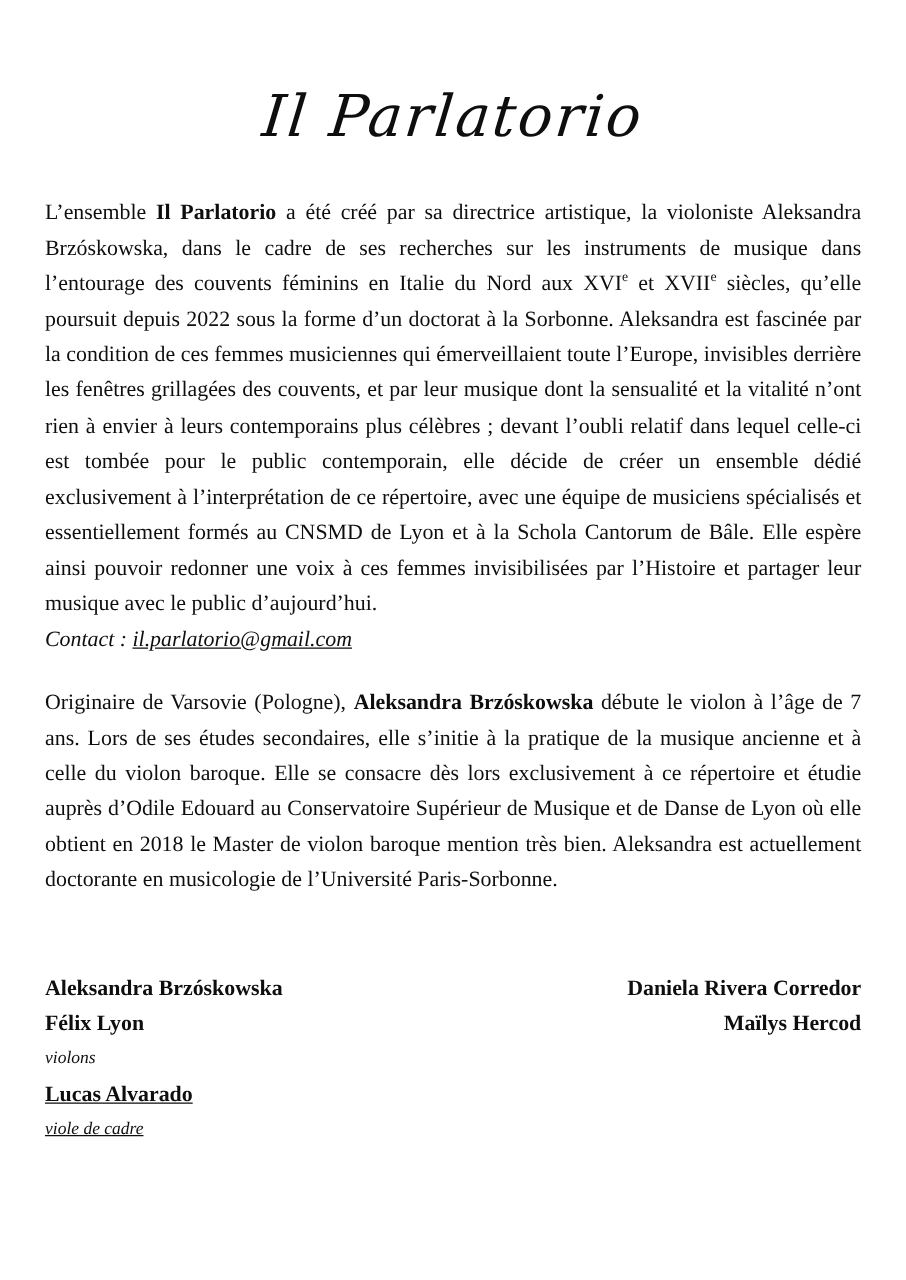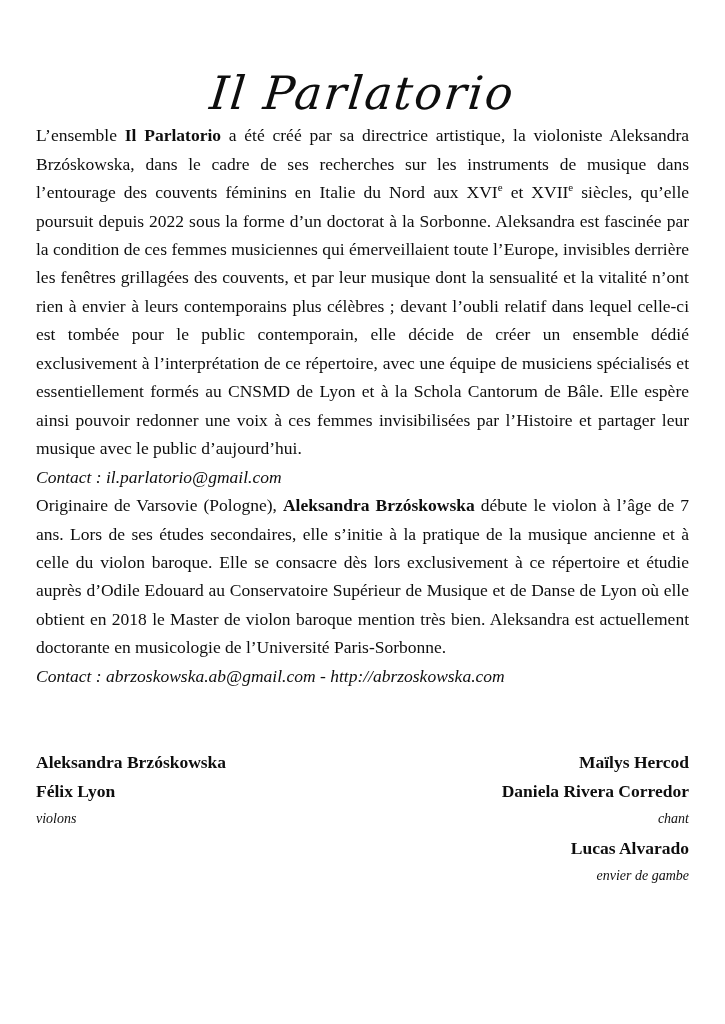--- a/index.html
+++ b/index.html
@@ -31,89 +31,89 @@
     margin: 30px 0 0 0;
     letter-spacing: 2px;
     transform: skewX(-6deg);
   }
   .body-text {
     font-size: 17.5px;
     line-height: 28.45px;
     text-align: justify;
     margin: 0;
   }
-  .para-ensemble { }
-  .para-aleksandra { }
+  .para-ensemble { margin-top: 34px; }
+  .para-aleksandra { margin-top: 22px; }
   .body-text .b { font-weight: bold; }
   .body-text sup {
     font-size: 11px;
     line-height: 0;
     vertical-align: super;
   }
   .contact {
     font-style: italic;
     font-size: 17.5px;
     line-height: 28.45px;
     margin: 0;
   }
   .contact a {
     color: inherit;
+    text-decoration: underline;
     cursor: pointer;
   }
   .musicians { margin-top: 58px; }
   .musicians-row {
     display: flex;
     justify-content: space-between;
     align-items: flex-start;
   }
   .group-right { text-align: right; }
   .musician-name {
     font-weight: bold;
     font-size: 17.5px;
     line-height: 28.5px;
   }
   .musician-instrument {
     font-style: italic;
     font-size: 14px;
     line-height: 28.5px;
   }
   .center-group {
-    text-align: right;
+    text-align: left;
+    text-decoration: underline;
   }
 </style>
 </head>
 <body>
 
 <div class="page">
 
   <h1 class="title">Il Parlatorio</h1>
 
   <p class="body-text para-ensemble"><span>L’ensemble </span><span class="b">Il Parlatorio</span><span> a été créé par sa directrice artistique, la violoniste Aleksandra Brzóskowska, dans le cadre de ses recherches sur les instruments de musique dans l’entourage des couvents féminins en Italie du Nord aux XVI</span><sup>e</sup><span> et XVII</span><sup>e</sup><span> siècles, qu’elle poursuit depuis 2022 sous la forme d’un doctorat à la Sorbonne. Aleksandra est fascinée par la condition de ces femmes musiciennes qui émerveillaient toute l’Europe, invisibles derrière les fenêtres grillagées des couvents, et par leur musique dont la sensualité et la vitalité n’ont rien à envier à leurs contemporains plus célèbres ; devant l’oubli relatif dans lequel celle-ci est tombée pour le public contemporain, elle décide de créer un ensemble dédié exclusivement à l’interprétation de ce répertoire, avec une équipe de musiciens spécialisés et essentiellement formés au CNSMD de Lyon et à la Schola Cantorum de Bâle. Elle espère ainsi pouvoir redonner une voix à ces femmes invisibilisées par l’Histoire et partager leur musique avec le public d’aujourd’hui.</span></p>
 
   <p class="contact"><span>Contact : </span><a>il.parlatorio@gmail.com</a></p>
 
   <p class="body-text para-aleksandra"><span>Originaire de Varsovie (Pologne), </span><span class="b">Aleksandra Brzóskowska</span><span> débute le violon à l’âge de 7 ans. Lors de ses études secondaires, elle s’initie à la pratique de la musique ancienne et à celle du violon baroque. Elle se consacre dès lors exclusivement à ce répertoire et étudie auprès d’Odile Edouard au Conservatoire Supérieur de Musique et de Danse de Lyon où elle obtient en 2018 le Master de violon baroque mention très bien. Aleksandra est actuellement doctorante en musicologie de l’Université Paris-Sorbonne.</span></p>
 
-  <p class="contact"><span>Contact : </span><a>abrzoskowska.ab@gmail.com</a><span> - </span><a>http://abrzoskowska.com</a></p>
 
   <div class="musicians">
 
     <div class="musicians-row">
       <div class="group-left">
         <div class="musician-name">Aleksandra Brzóskowska</div>
         <div class="musician-name">Félix Lyon</div>
         <div class="musician-instrument">violons</div>
       </div>
       <div class="group-right">
+        <div class="musician-name">Daniela Rivera Corredor</div>
         <div class="musician-name">Maïlys Hercod</div>
-        <div class="musician-name">Daniela Rivera Corredor</div>
-        <div class="musician-instrument">chant</div>
       </div>
     </div>
 
     <div class="center-group">
       <div class="musician-name">Lucas Alvarado</div>
-      <div class="musician-instrument">envier de gambe</div>
+      <div class="musician-instrument">viole de cadre</div>
     </div>
 
   </div>
 
 </div>
 
 </body></html>

